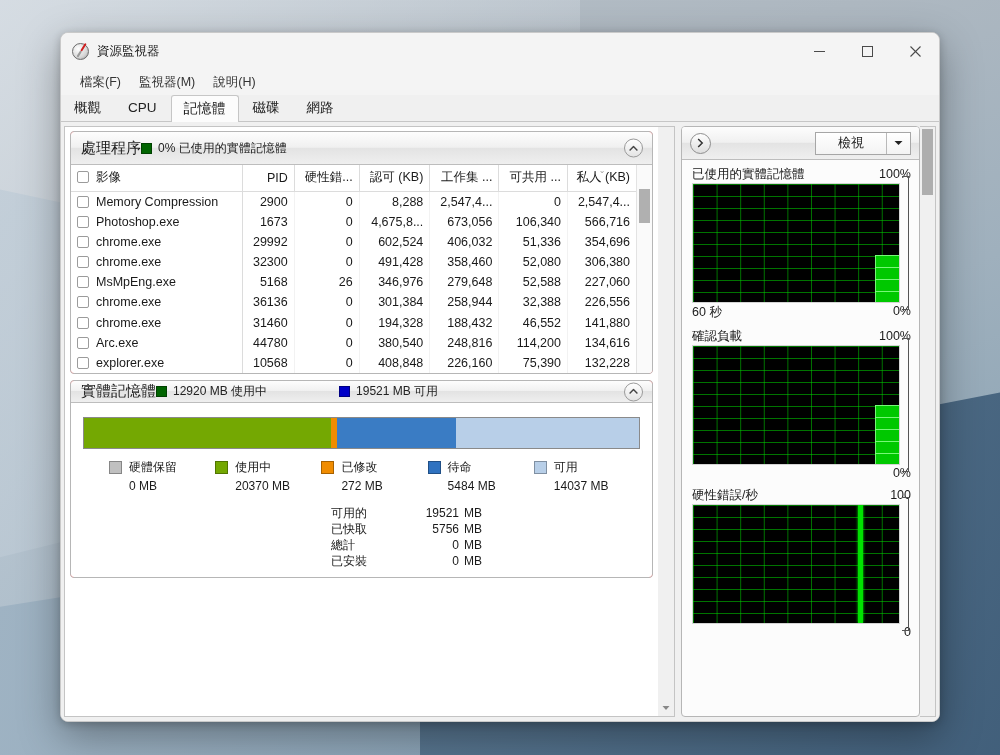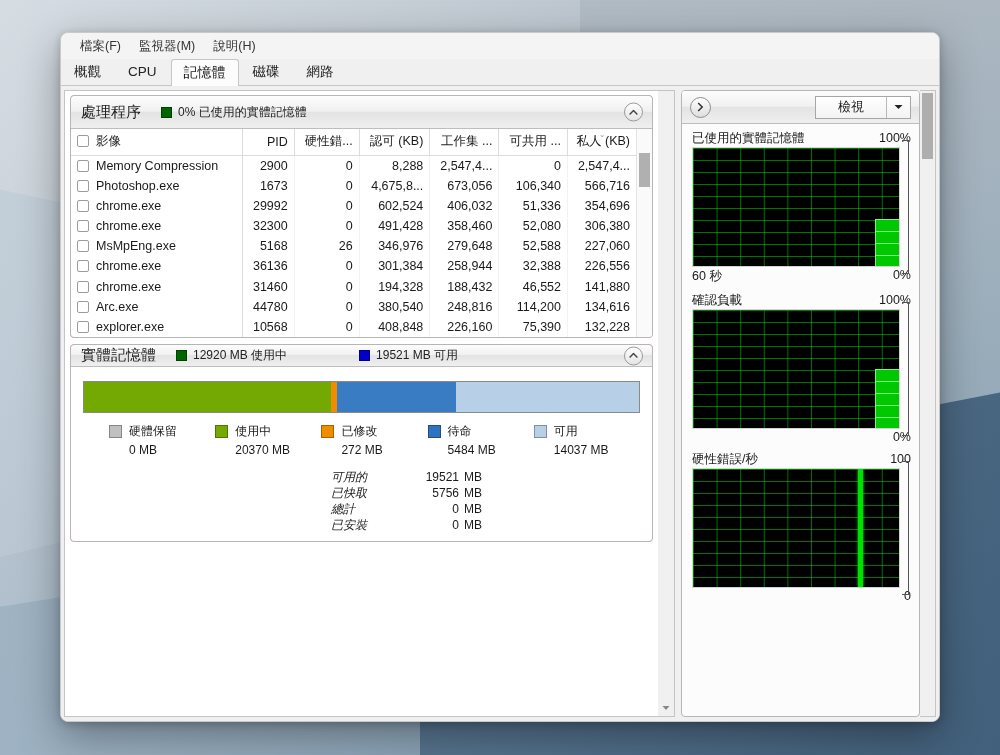--- a/index.html
+++ b/index.html
@@ -94,21 +94,21 @@
   .vs-btn { height: 17px; display:flex; align-items:center; justify-content:center; background:#f0f0f0; }
   .vs-btn svg { display:block; }
 
   
   .section { border: 1px solid #b6b6b6; border-radius: 4px; background: #ef4444; overflow: hidden;
     margin-bottom: 6px; }
   .sec-head { height: 33px; display: flex; align-items: center;
     background: linear-gradient(to bottom,#fdfdfd 0%,#f0f0f0 48%,#e3e3e3 50%,#efefef 100%);
     border-bottom: 1px solid #bdbdbd; position: relative; }
   .sec-title { font-size: 15px; color: #1d1d1d; margin-left: 10px; }
-  .sec-meta { display:flex; align-items:center; font-size: 12px; color: #222; margin-left: 20px; }
+  .sec-meta { display:flex; align-items:center; font-size: 12px; color: #222; }
   .sec-meta.m2 { margin-left: 72px; }
   .swatch { width: 11px; height: 11px; margin-right: 6px; display:inline-block; flex:0 0 auto;
     border: 1px solid rgba(0,0,0,.35); }
   .sw-green { background: #006400; }
   .sw-blue  { background: #0000c8; }
   .chev { position: absolute; right: 9px; top: 50%; transform: translateY(-50%);
     width: 19px; height: 19px; border-radius: 50%; border: 1px solid #9a9a9a;
     background: linear-gradient(to bottom,#fefefe,#e4e4e4);
     display: flex; align-items: center; justify-content: center; }
   .chev svg { display:block; }
@@ -141,21 +141,21 @@
   .membar { height: 32px; display: flex; border: 1px solid #8a8a8a; }
   .mb-seg { height: 100%; }
   .legend { display: flex; margin-top: 10px; padding-left: 26px; }
   .lg { width: 120px; }
   .lg-top { display: flex; align-items: center; font-size: 12px; color: #1a1a1a; }
   .lg-sw { width: 13px; height: 13px; margin-right: 7px; flex: 0 0 auto; border: 1px solid rgba(0,0,0,.3); }
   .lg-val { font-size: 12px; color: #1a1a1a; margin-top: 3px; padding-left: 20px; }
   .summary { margin-top: 12px; padding-left: 248px; font-size: 12px; color: #1a1a1a;
     line-height: 16px; }
   .sm-row { display: flex; }
-  .sm-k { width: 62px; font-style: italic; }
+  .sm-k { width: 62px; }
   .sm-v { width: 66px; text-align: right; }
   .sm-u { padding-left: 5px; }
 
   
   .right-pane { flex: 0 0 255px; display: flex; margin-left: 6px; }
   .right-box { flex: 1 1 auto; border: 1px solid #b6b6b6; border-radius: 4px; background: #fcfcfc;
     display: flex; flex-direction: column; overflow: hidden; min-width: 0; }
   .right-head { height: 33px; display: flex; align-items: center; padding: 0 8px;
     background: linear-gradient(to bottom,#fdfdfd 0%,#f0f0f0 48%,#e3e3e3 50%,#efefef 100%);
     border-bottom: 1px solid #bdbdbd; }
@@ -213,20 +213,42 @@
       <i class="r2"></i>
       <i class="r3"></i>
       <i class="r4"></i>
       <i class="r5"></i>
       <i class="r6"></i>
   </div>
 </div>
 
 <div id="window">
 
+  <div class="titlebar">
+    <div class="app-icon"></div>
+    <div class="title-text">資源監視器</div>
+    <div class="win-controls">
+      <div class="wc">
+        <svg width="11" height="11" viewBox="0 0 11 11">
+            <line x1="0" y1="5.5" x2="11" y2="5.5" stroke="#4a4a4a" stroke-width="1"></line>
+          </svg>
+      </div>
+      <div class="wc">
+        <svg width="11" height="11" viewBox="0 0 11 11">
+            <rect x="0.5" y="0.5" width="10" height="10" fill="none" stroke="#4a4a4a" stroke-width="1"></rect>
+          </svg>
+      </div>
+      <div class="wc close">
+        <svg width="11" height="11" viewBox="0 0 11 11">
+            <line x1="0.5" y1="0.5" x2="10.5" y2="10.5" stroke="#4a4a4a" stroke-width="1.1"></line>
+            <line x1="10.5" y1="0.5" x2="0.5" y2="10.5" stroke="#4a4a4a" stroke-width="1.1"></line>
+          </svg>
+      </div>
+    </div>
+  </div>
 
   <div class="menubar">
     <span>檔案(F)</span>
     <span>監視器(M)</span>
     <span>說明(H)</span>
   </div>
 
   <div class="tabstrip">
     <div class="tab">概觀</div>
     <div class="tab">CPU</div>

